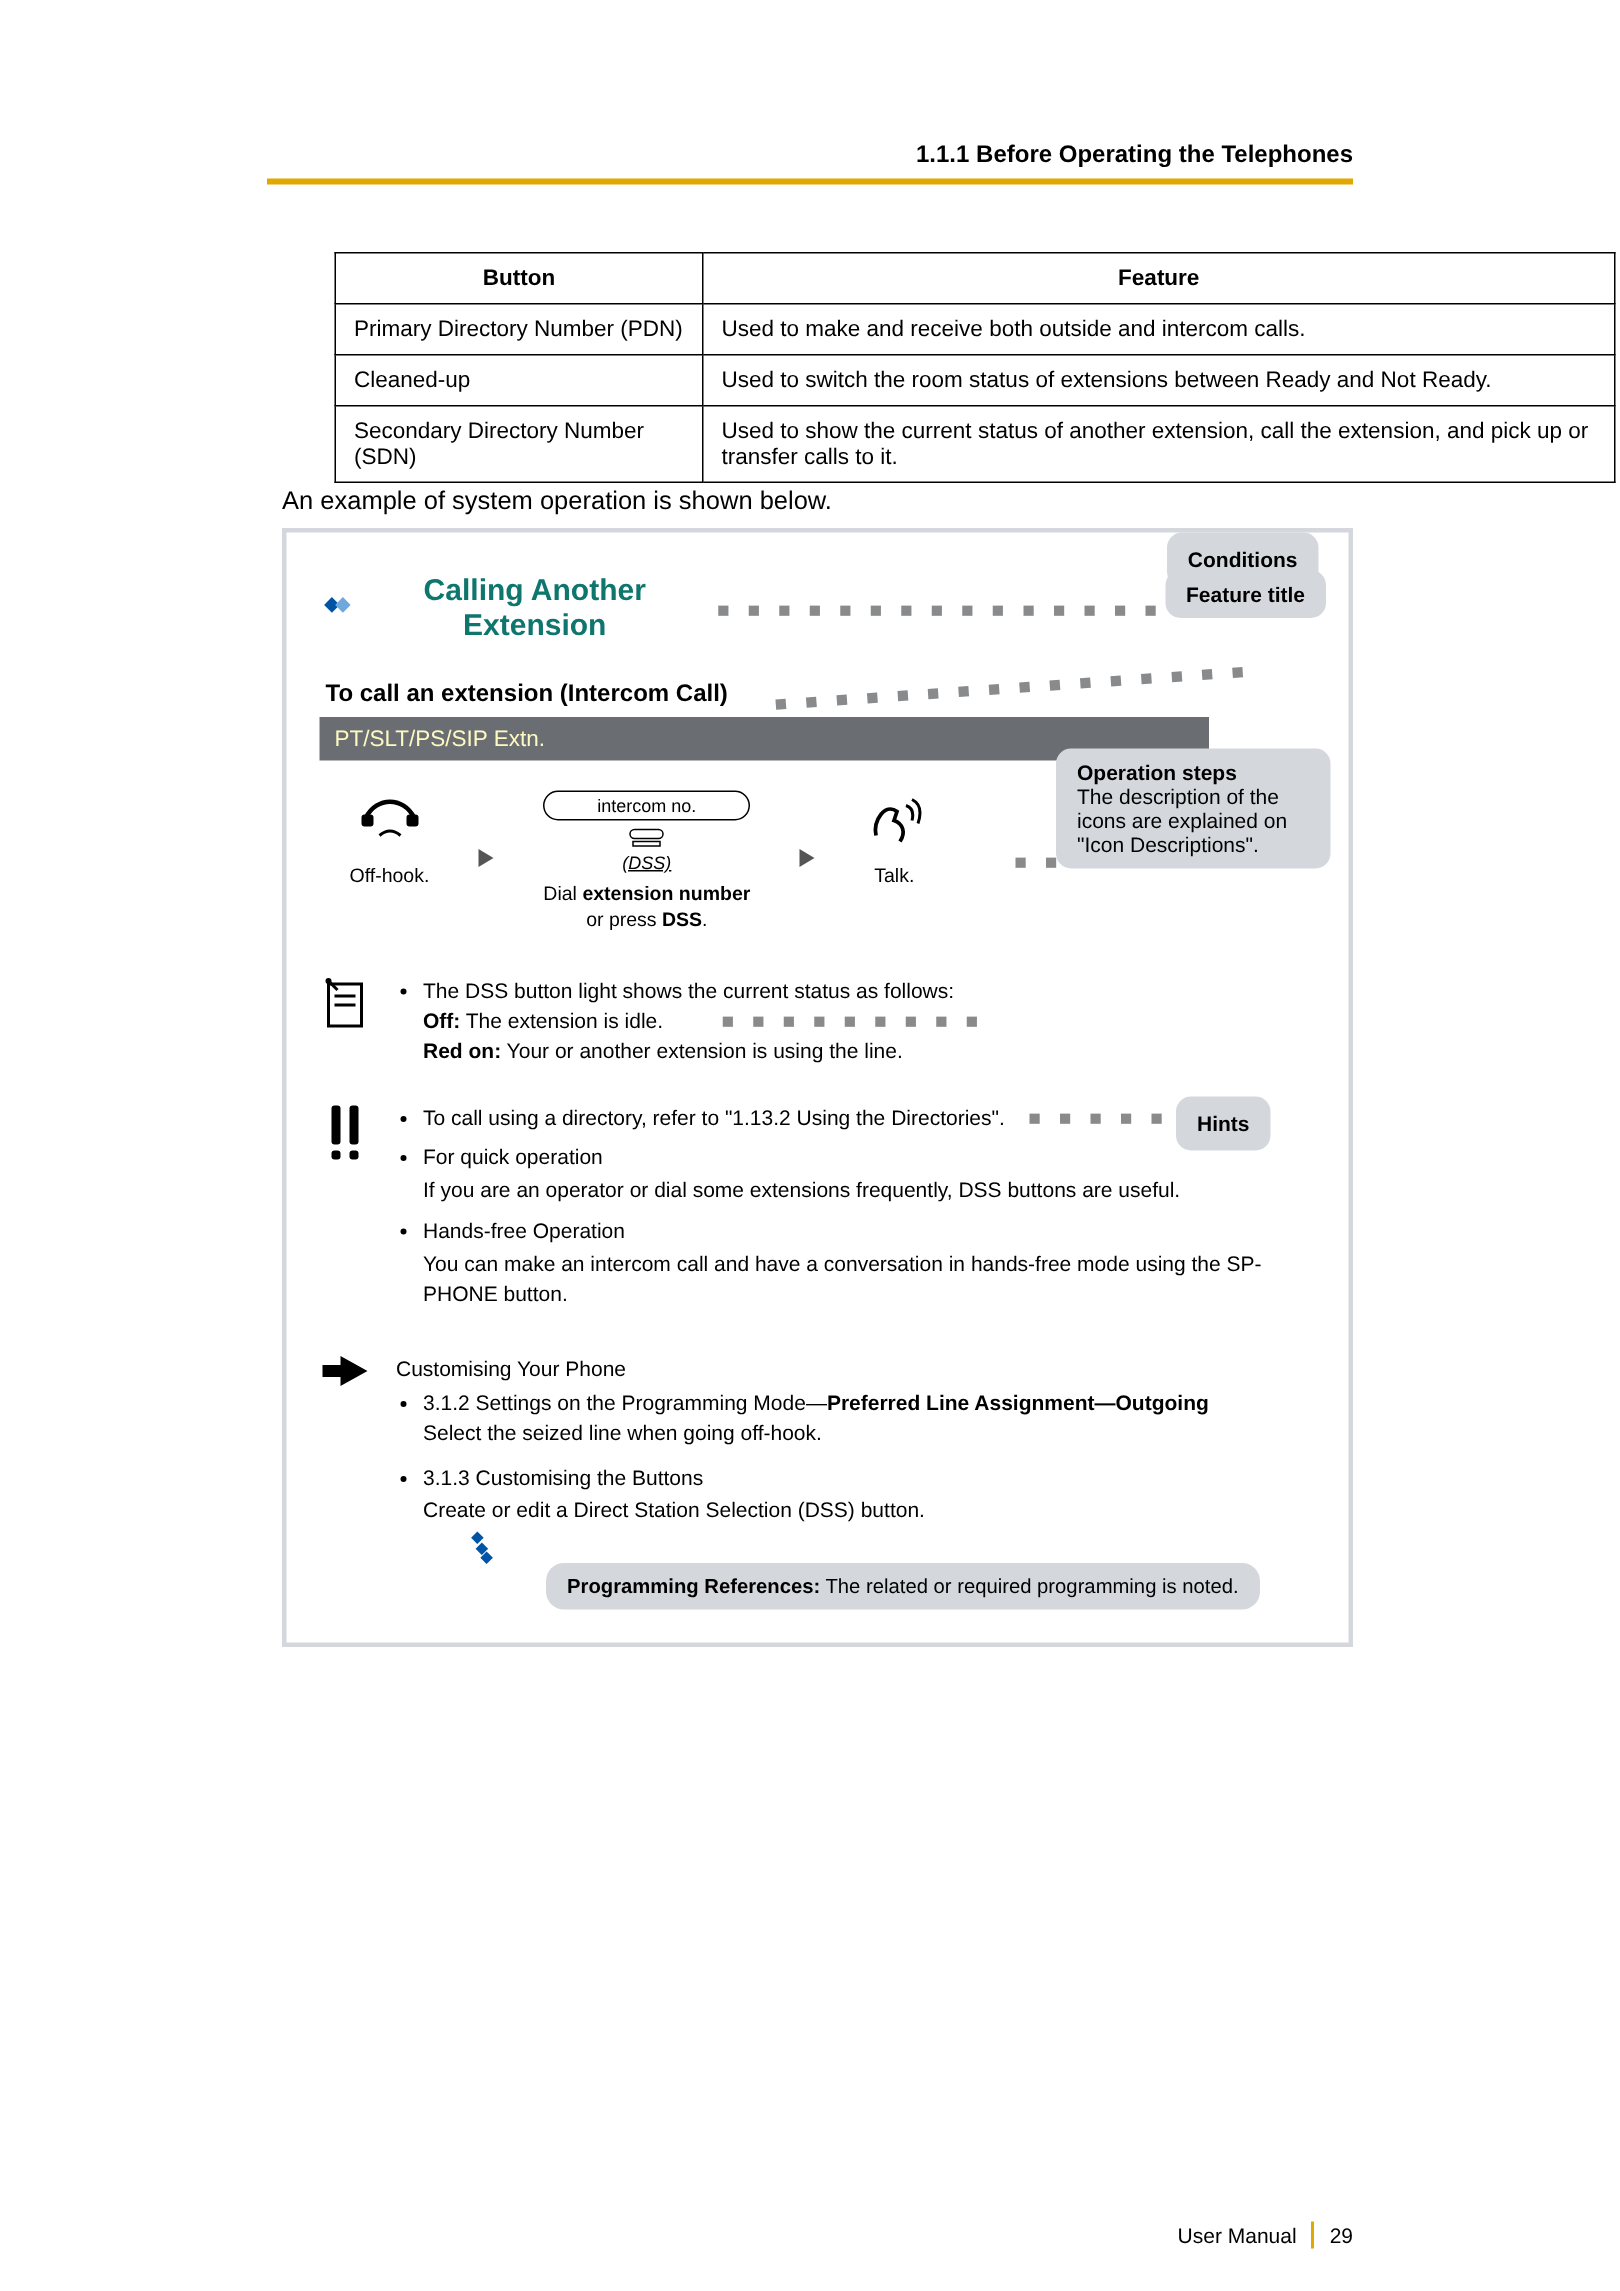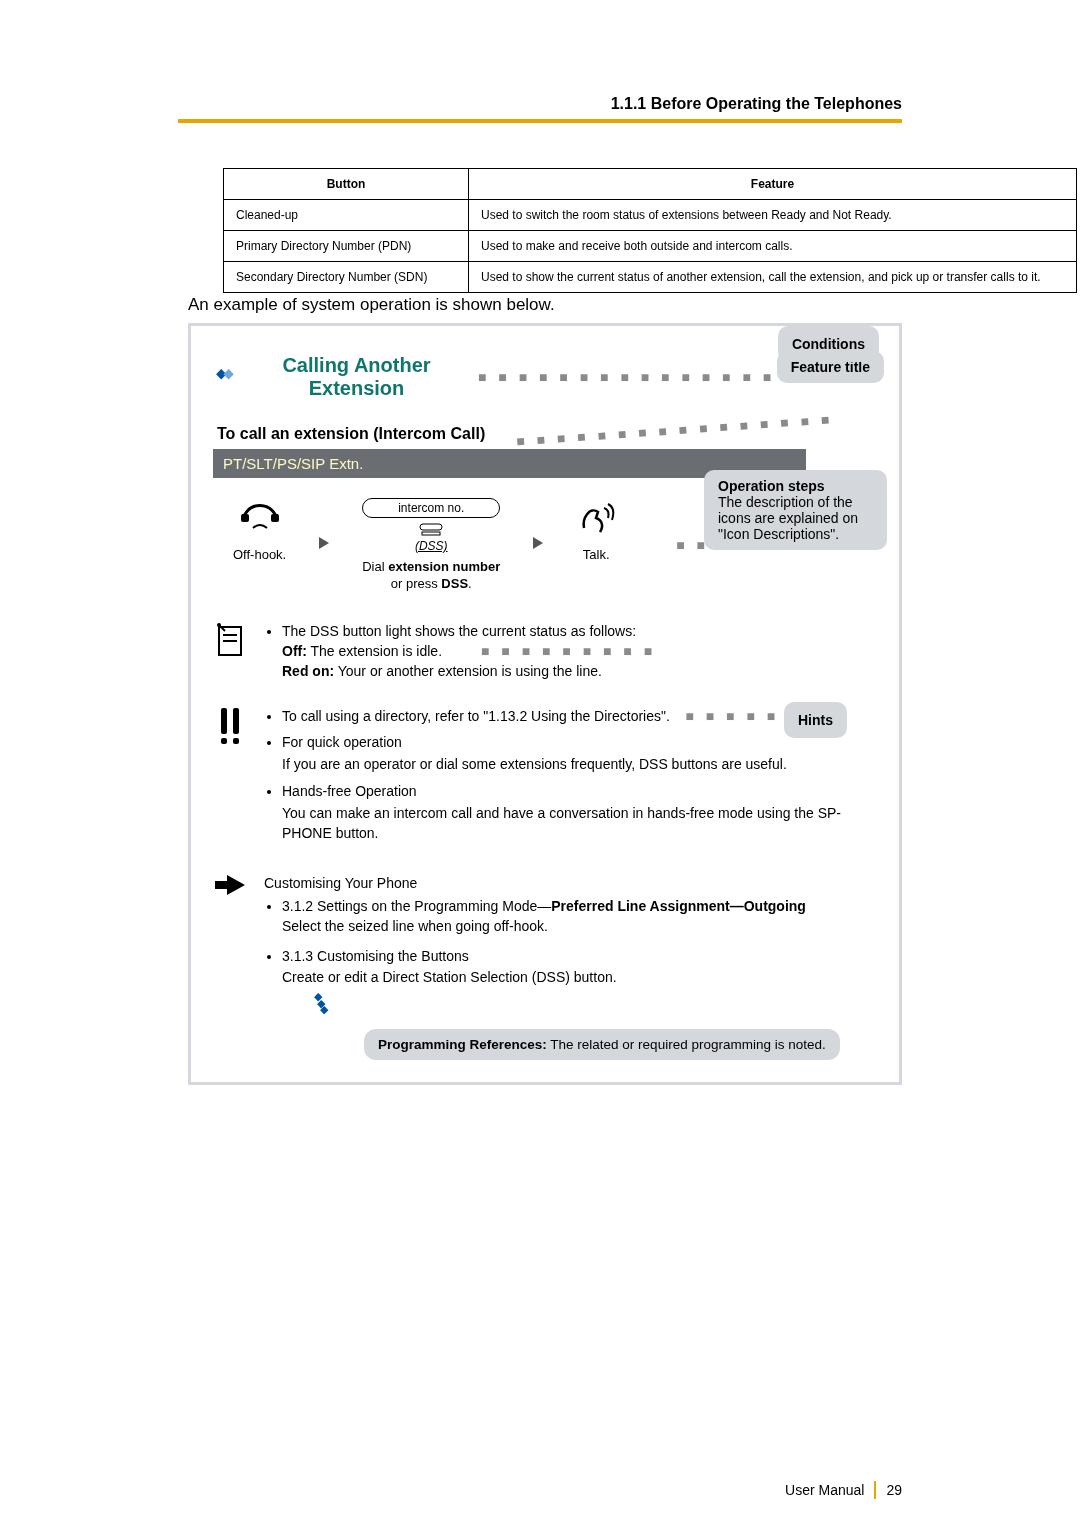--- a/index.html
+++ b/index.html
@@ -27,21 +27,21 @@
   .header-txt {
     font-weight: bold;
     font-size: 16px;
   }
   .gap { height: 45px; }
 
   table.feat { border-collapse: collapse; width: 854px; margin-left: 45px; }
   table.feat th, table.feat td {
     border: 1px solid #000;
     padding: 8px 12px;
-    font-size: 12px;
+    font-size: 15px;
     vertical-align: middle;
   }
   table.feat th { text-align: center; font-weight: bold; }
   table.feat td:first-child { width: 220px; }
 
   .sect-title-row {
     display: flex; align-items: center; gap: 10px;
     margin: 40px 0 8px 0;
   }
   .diamond { display:inline-flex; }
@@ -100,21 +100,21 @@
     display:flex; gap:15px; margin-top:18px; font-size:14px;
     line-height:1.45;
   }
   .note-icon { flex:0 0 36px; }
   .note-body ul { margin:0; padding-left:18px; }
   .note-body li { margin-bottom:6px; }
   .h4 { font-weight: normal; font-size:14px; margin:6px 0 2px 0; }
 
   .prog-ref-pill {
     display:inline-block; background:#d4d8dd; border-radius:12px;
-    padding:6px 14px; margin-left:100px; margin-top:16px; font-size:13.5px;
+    padding:6px 14px; margin-left:100px; margin-top:0; font-size:13.5px;
   }
   .small-diamonds { margin-left:50px; line-height:0.6; color:#0054a6; font-size:11px; }
 
   .footer {
     position:absolute; bottom:28px; right:70px;
     font-size:14px; display:flex; align-items:center; gap:10px;
   }
   .footer .bar { width:2px; height:18px; background:#e0a800; }
 </style>
 </head>
@@ -129,26 +129,26 @@
 
   <div class="gap"></div>
 
   <table class="feat">
     <tbody>
         <tr>
       <th>Button</th>
       <th>Feature</th>
     </tr>
     <tr>
+      <td>Primary Directory Number (PDN)</td>
+      <td>Used to make and receive both outside and intercom calls.</td>
+    </tr>
+    <tr>
       <td>Cleaned-up</td>
       <td>Used to switch the room status of extensions between Ready and Not Ready.</td>
-    </tr>
-    <tr>
-      <td>Primary Directory Number (PDN)</td>
-      <td>Used to make and receive both outside and intercom calls.</td>
     </tr>
     <tr>
       <td>Secondary Directory Number (SDN)</td>
       <td>Used to show the current status of another extension, call the extension, and pick up or transfer calls to it.</td>
     </tr>
   </tbody>
     </table>
 
   <div class="intro">An example of system operation is shown below.</div>
 

